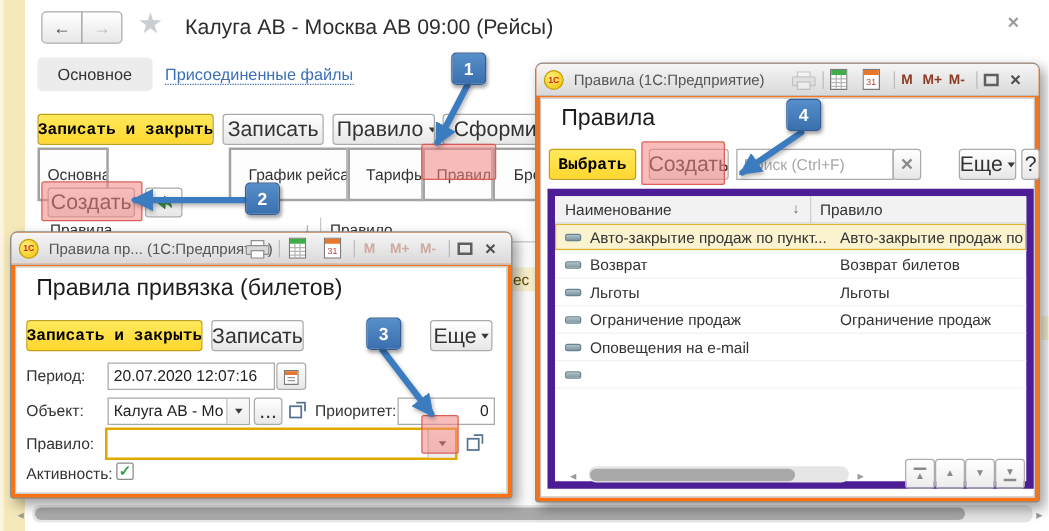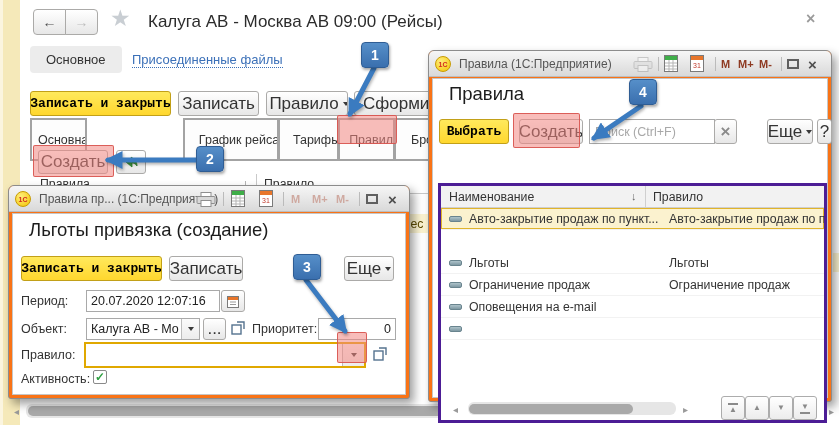--- a/index.html
+++ b/index.html
@@ -40,21 +40,21 @@
 
   
   .hl { position:absolute; background:rgba(242,134,129,.55); border:1px solid rgba(216,84,79,.9); border-radius:2px; z-index:6; }
   .badge { position:absolute; width:28px; height:26px; z-index:9; border-radius:4px;
            background:linear-gradient(#568fc9,#3a6fae); border:1px solid #2f5d94; box-shadow:1px 2px 3px rgba(0,0,0,.35);
            color:#fff; font-size:14px; font-weight:bold; display:flex; align-items:center; justify-content:center; }
   #arrows { position:absolute; left:0; top:0; z-index:8; pointer-events:none;
             filter:drop-shadow(1.5px 2px 1.5px rgba(0,0,0,.3)); }
 
   
-  .rtable { position:absolute; background:#fff; border:3px solid #4c1d95;margin-top:32px; }
+  .rtable { position:absolute; background:#fff; border:6px solid #4c1d95; }
   .rt-head { position:absolute; left:0; right:0; top:0; height:22px; background:#f2f2f2; border-bottom:1px solid #cfcfcf;
              font-size:12.3px; color:#333; }
   .rt-row { position:absolute; left:0; right:0; height:22px; display:flex; align-items:center; font-size:12.3px; color:#333;
             border-bottom:1px solid #f2f2f2; }
   .rt-row .c1 { width:196px; margin-left:28px; white-space:nowrap; overflow:hidden; }
   .rt-row .c2 { margin-left:4px; white-space:nowrap; overflow:hidden; flex:1; }
   .rt-sel { background:#fbf2cf; box-shadow:inset 0 0 0 1px #e0b42c; }
   .rowicon { position:absolute; left:8px; top:8px; width:13px; height:6px; border-radius:2px;
              background:linear-gradient(#aec3ca,#7e98a2); border:1px solid #69848e; }
   .scroll-thumb { background:#a9a9a9; border-radius:5px; }
@@ -157,21 +157,21 @@
       <div class="tb-sep" style="left:274px;"></div>
       <div class="tb-m m-dim" style="left:282px;">M</div>
       <div class="tb-m m-dim" style="left:303px;">M+</div>
       <div class="tb-m m-dim" style="left:327px;">M-</div>
       <div class="tb-sep" style="left:350px;"></div>
       <div class="tb-max" style="left:357px;top:8px;"></div>
       <div class="tb-x" style="left:379px;top:6px;">×</div>
     </div>
     <div class="dialog-body"></div>
 
-    <div class="abs" style="left:20px;top:33px;font-size:18.5px;color:#1c1c1c;white-space:nowrap;">Льготы привязка (создание)</div>
+    <div class="abs" style="left:20px;top:33px;font-size:18.5px;color:#1c1c1c;white-space:nowrap;">Правила привязка (билетов)</div>
 
     <div class="btn btn-yellow" style="left:12px;top:70px;width:141px;height:25px;font-size:13px;">Записать и закрыть</div>
     <div class="btn" style="left:160px;top:70px;width:74px;height:25px;">Записать</div>
     <div class="btn" style="left:335px;top:70px;width:50px;height:25px;">
       <span>Еще</span>
         <span class="tri"></span>
     </div>
 
     <div class="lbl" style="left:12px;top:108px;">Период:</div>
     <div class="inp" style="left:77px;top:104px;width:134px;height:22px;">20.07.2020 12:07:16</div>
@@ -263,20 +263,25 @@
       <div class="rt-head">
         <span class="abs" style="left:8px;top:4px;">Наименование</span>
         <span class="abs" style="left:190px;top:4px;color:#666;font-size:11px;">↓</span>
         <span class="abs" style="left:204px;top:0;width:1px;height:22px;background:#cfcfcf;"></span>
         <span class="abs" style="left:212px;top:4px;">Правило</span>
       </div>
       <div class="rt-row rt-sel" style="top:22px;">
         <span class="rowicon"></span>
         <span class="c1">Авто-закрытие продаж по пункт...</span>
         <span class="c2">Авто-закрытие продаж по пу...</span>
+      </div>
+      <div class="rt-row" style="top:44px;">
+        <span class="rowicon"></span>
+        <span class="c1">Возврат</span>
+        <span class="c2">Возврат билетов</span>
       </div>
       <div class="rt-row" style="top:66px;">
         <span class="rowicon"></span>
         <span class="c1">Льготы</span>
         <span class="c2">Льготы</span>
       </div>
       <div class="rt-row" style="top:88px;">
         <span class="rowicon"></span>
         <span class="c1">Ограничение продаж</span>
         <span class="c2">Ограничение продаж</span>

